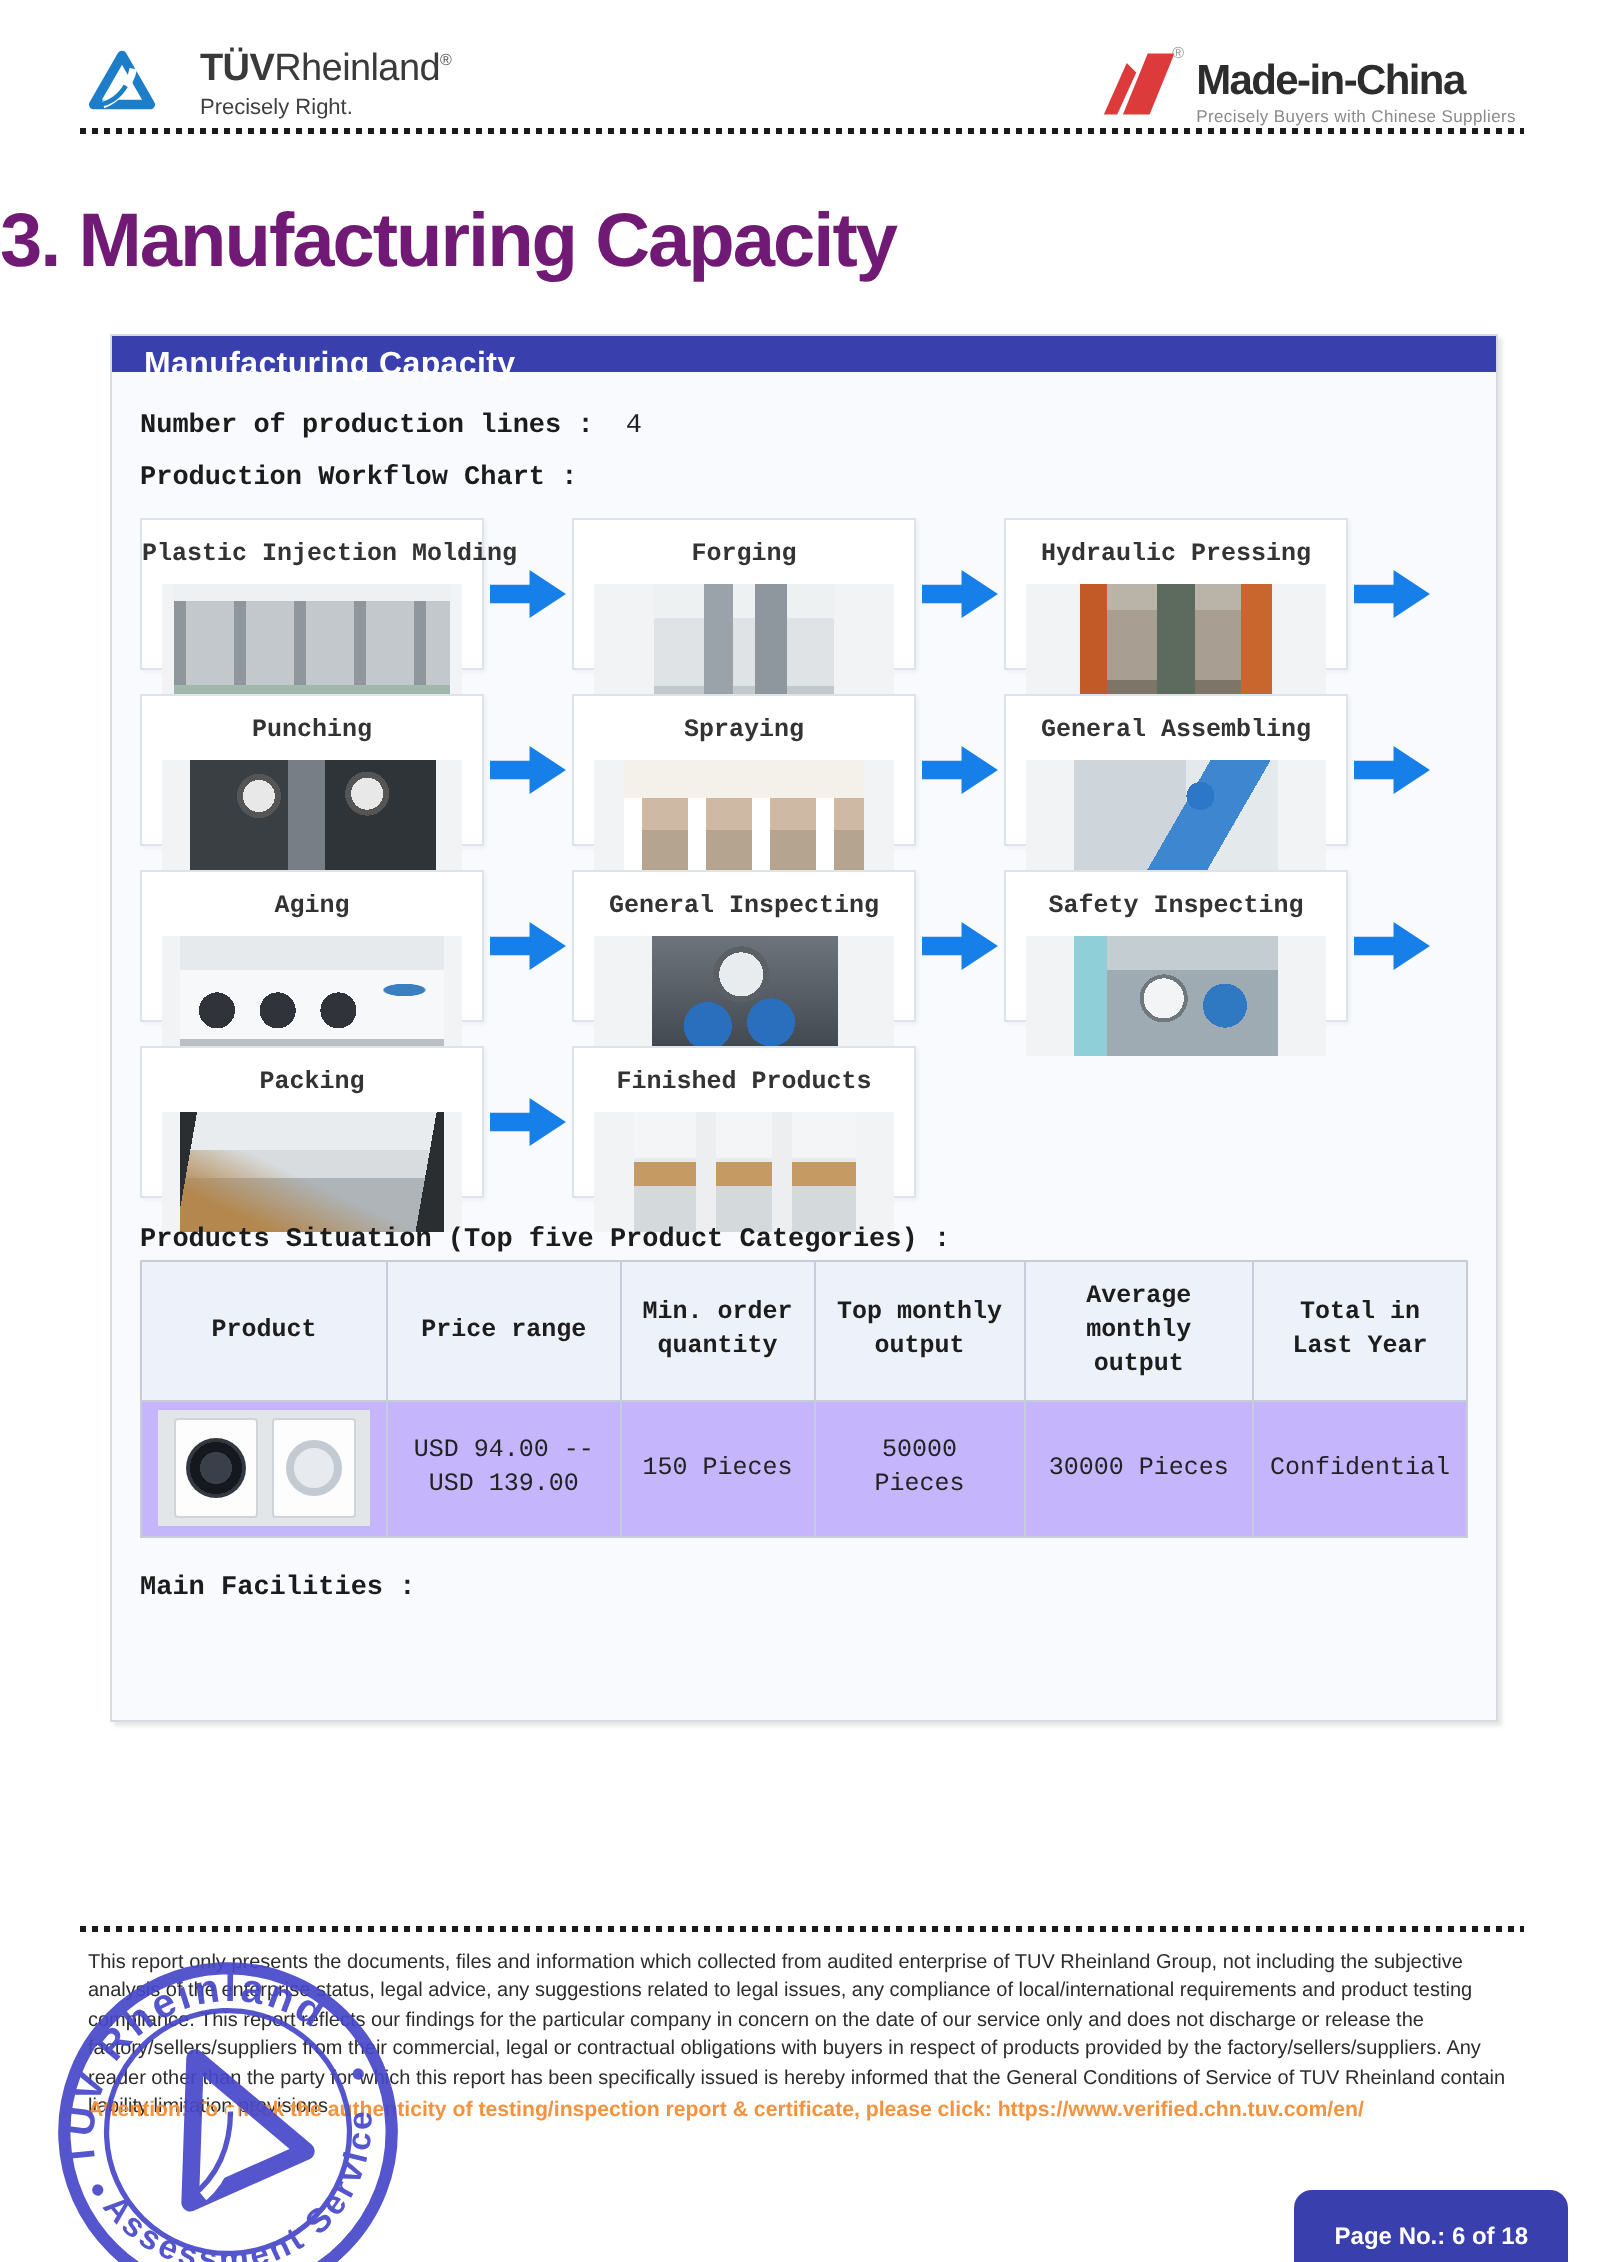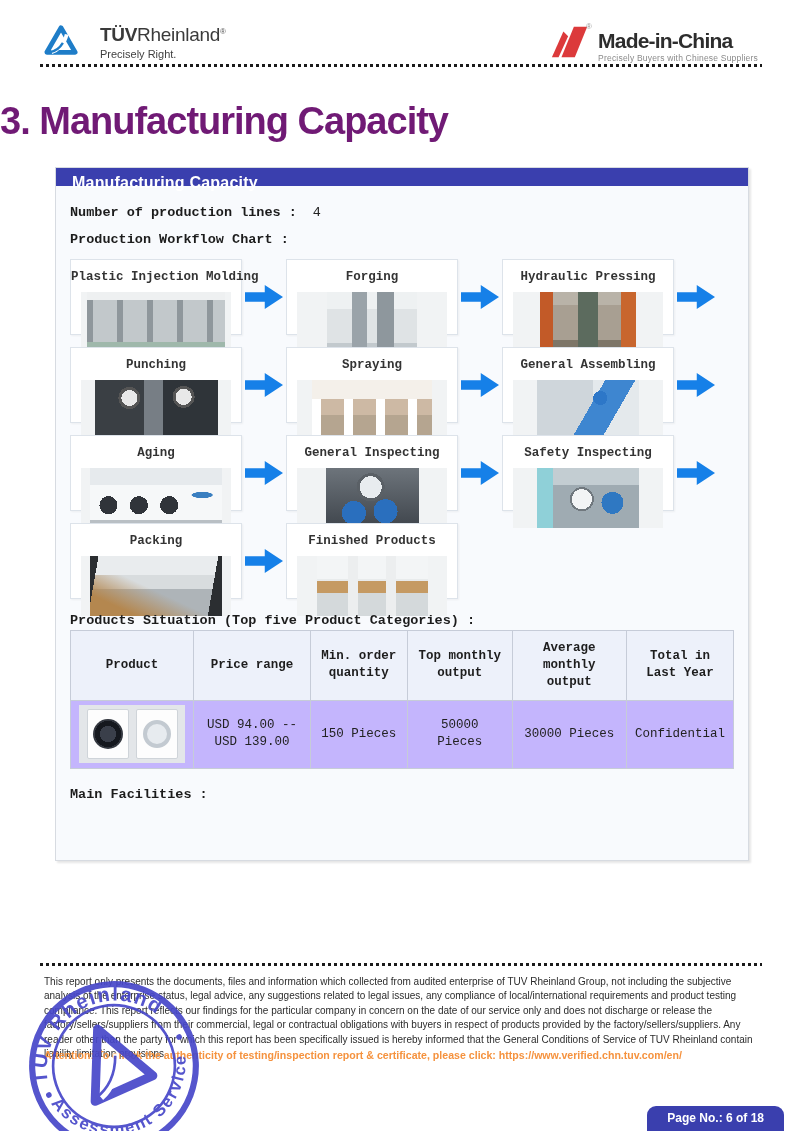--- a/index.html
+++ b/index.html
@@ -106,21 +106,21 @@
   .washer { width:42px; height:50px; background:#fdfdfd; border:1px solid #cfd4d9; border-radius:2px; display:flex; align-items:center; justify-content:center; }
   .door1 { width:30px; height:30px; border-radius:50%; background:radial-gradient(circle at 50% 50%, #3a3f4a 0 8px, #15181e 8px 13px, #33373f 13px); }
   .door2 { width:28px; height:28px; border-radius:50%; background:#e7ebef; border:4px solid #c3cad1; }
 
   
   .disclaimer { position:absolute; top:975px; left:44px; right:40px; font-size:10px; line-height:1.44; color:#2c2c2c; }
   .attention { position:absolute; top:1049px; left:44px; right:36px; font-size:10.6px; font-weight:bold; color:#f5923e; }
   .attention .url { color:#f5923e; }
   .stamp { position:absolute; left:26px; top:978px; width:176px; height:176px; transform:rotate(-24deg); opacity:0.92; }
   .badge { position:absolute; right:16px; bottom:0; background:#3a3fae; color:#fff; font-size:12px; font-weight:bold;
-    padding:5px 20px 6px; border-radius:9px 9px 0 0; }
+    padding:16px 20px 6px; border-radius:9px 9px 0 0; }
 </style>
 </head>
 <body>
 
 <div class="page">
 
   <div class="hdr">
     <div class="tuv">
       <svg width="34" height="32" viewBox="0 0 36 32">
         <path d="M18 3 L33 29 H3 Z" fill="none" stroke="#1e7dc8" stroke-width="5" stroke-linejoin="round"></path>

